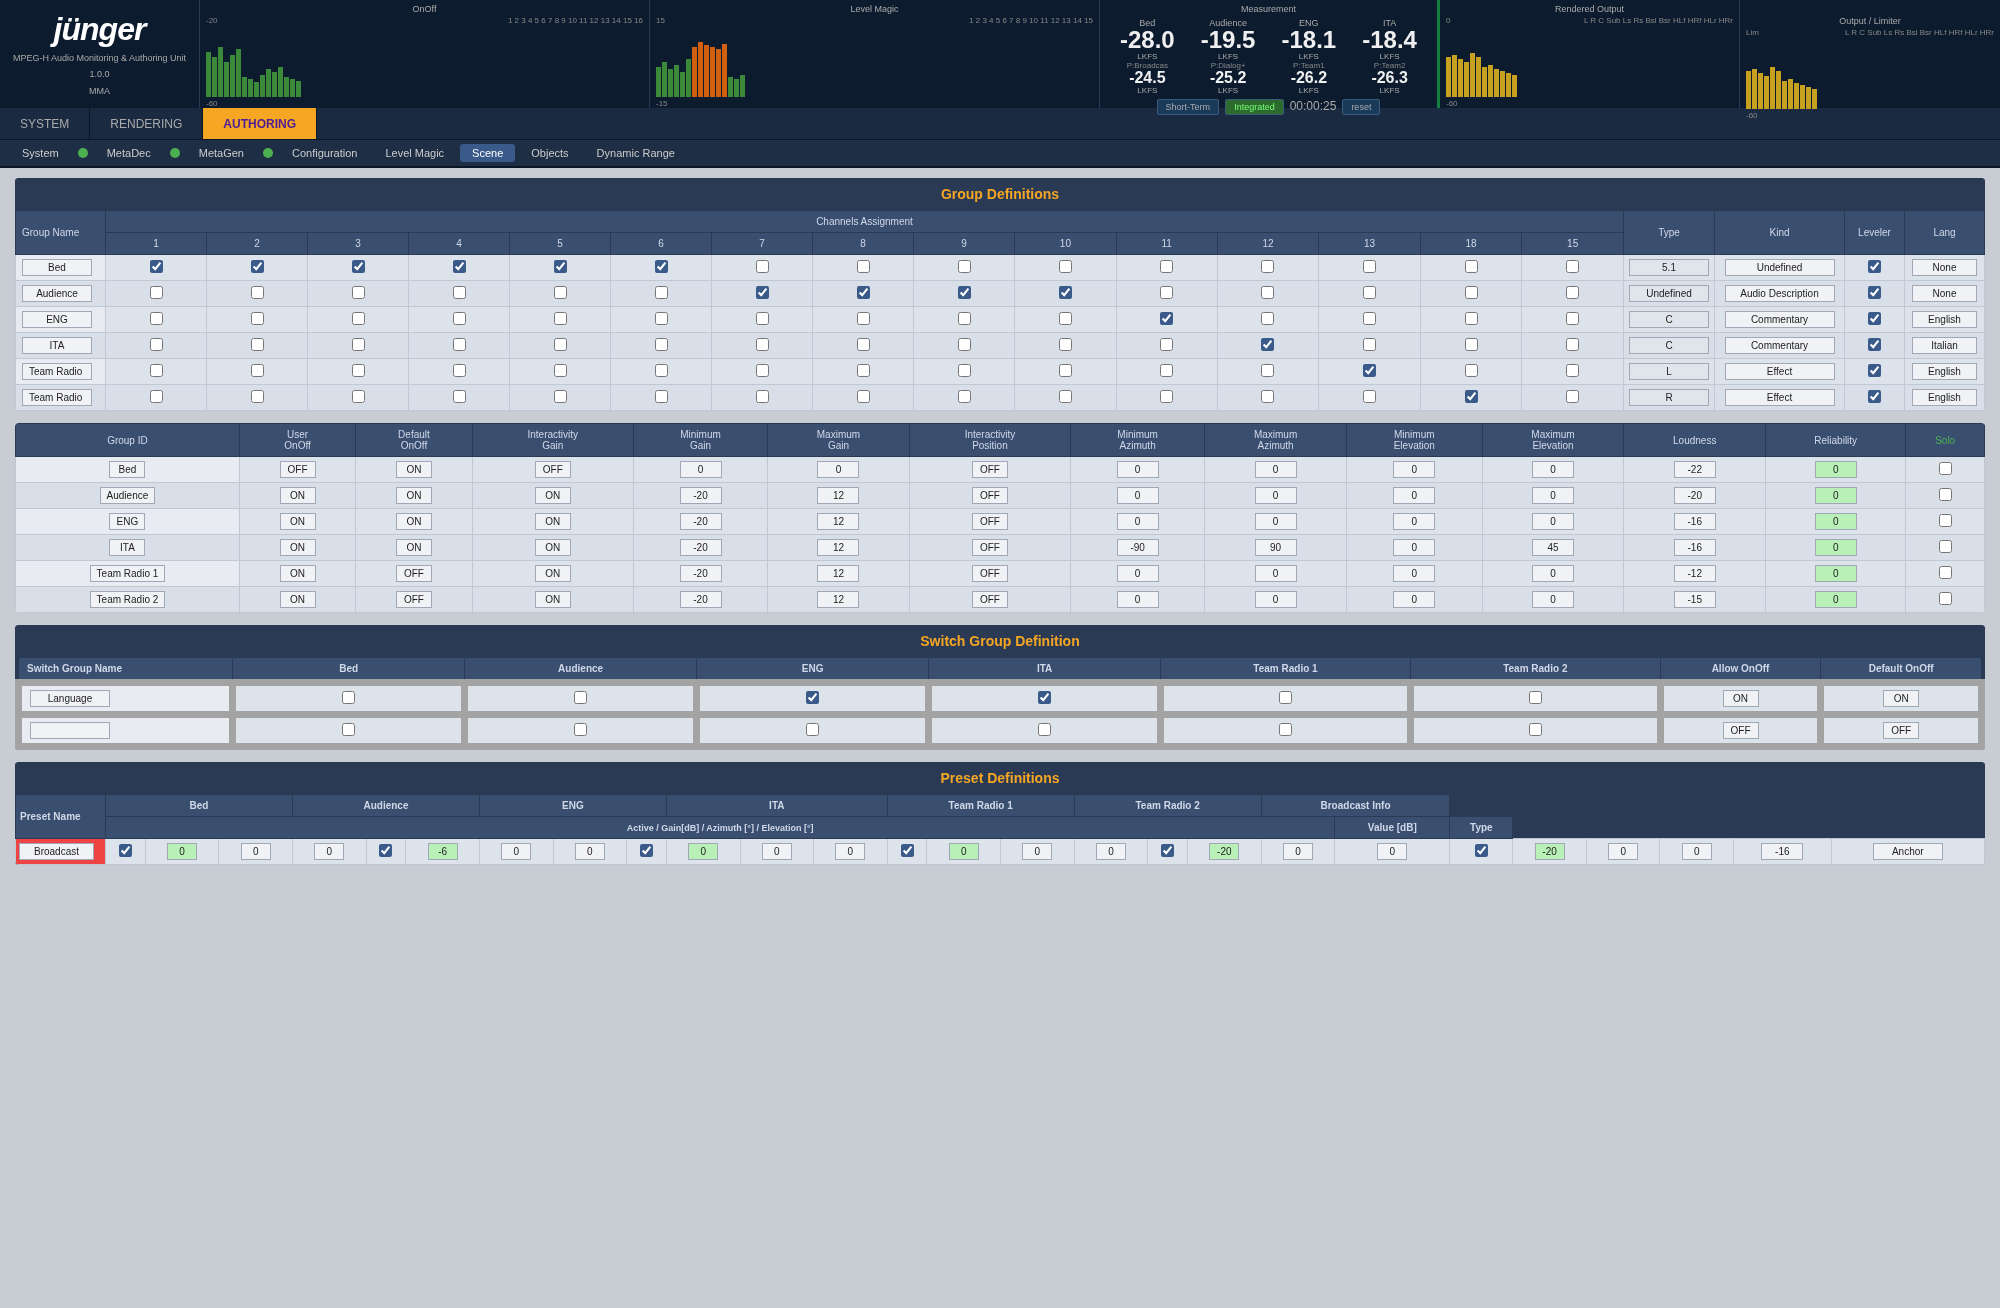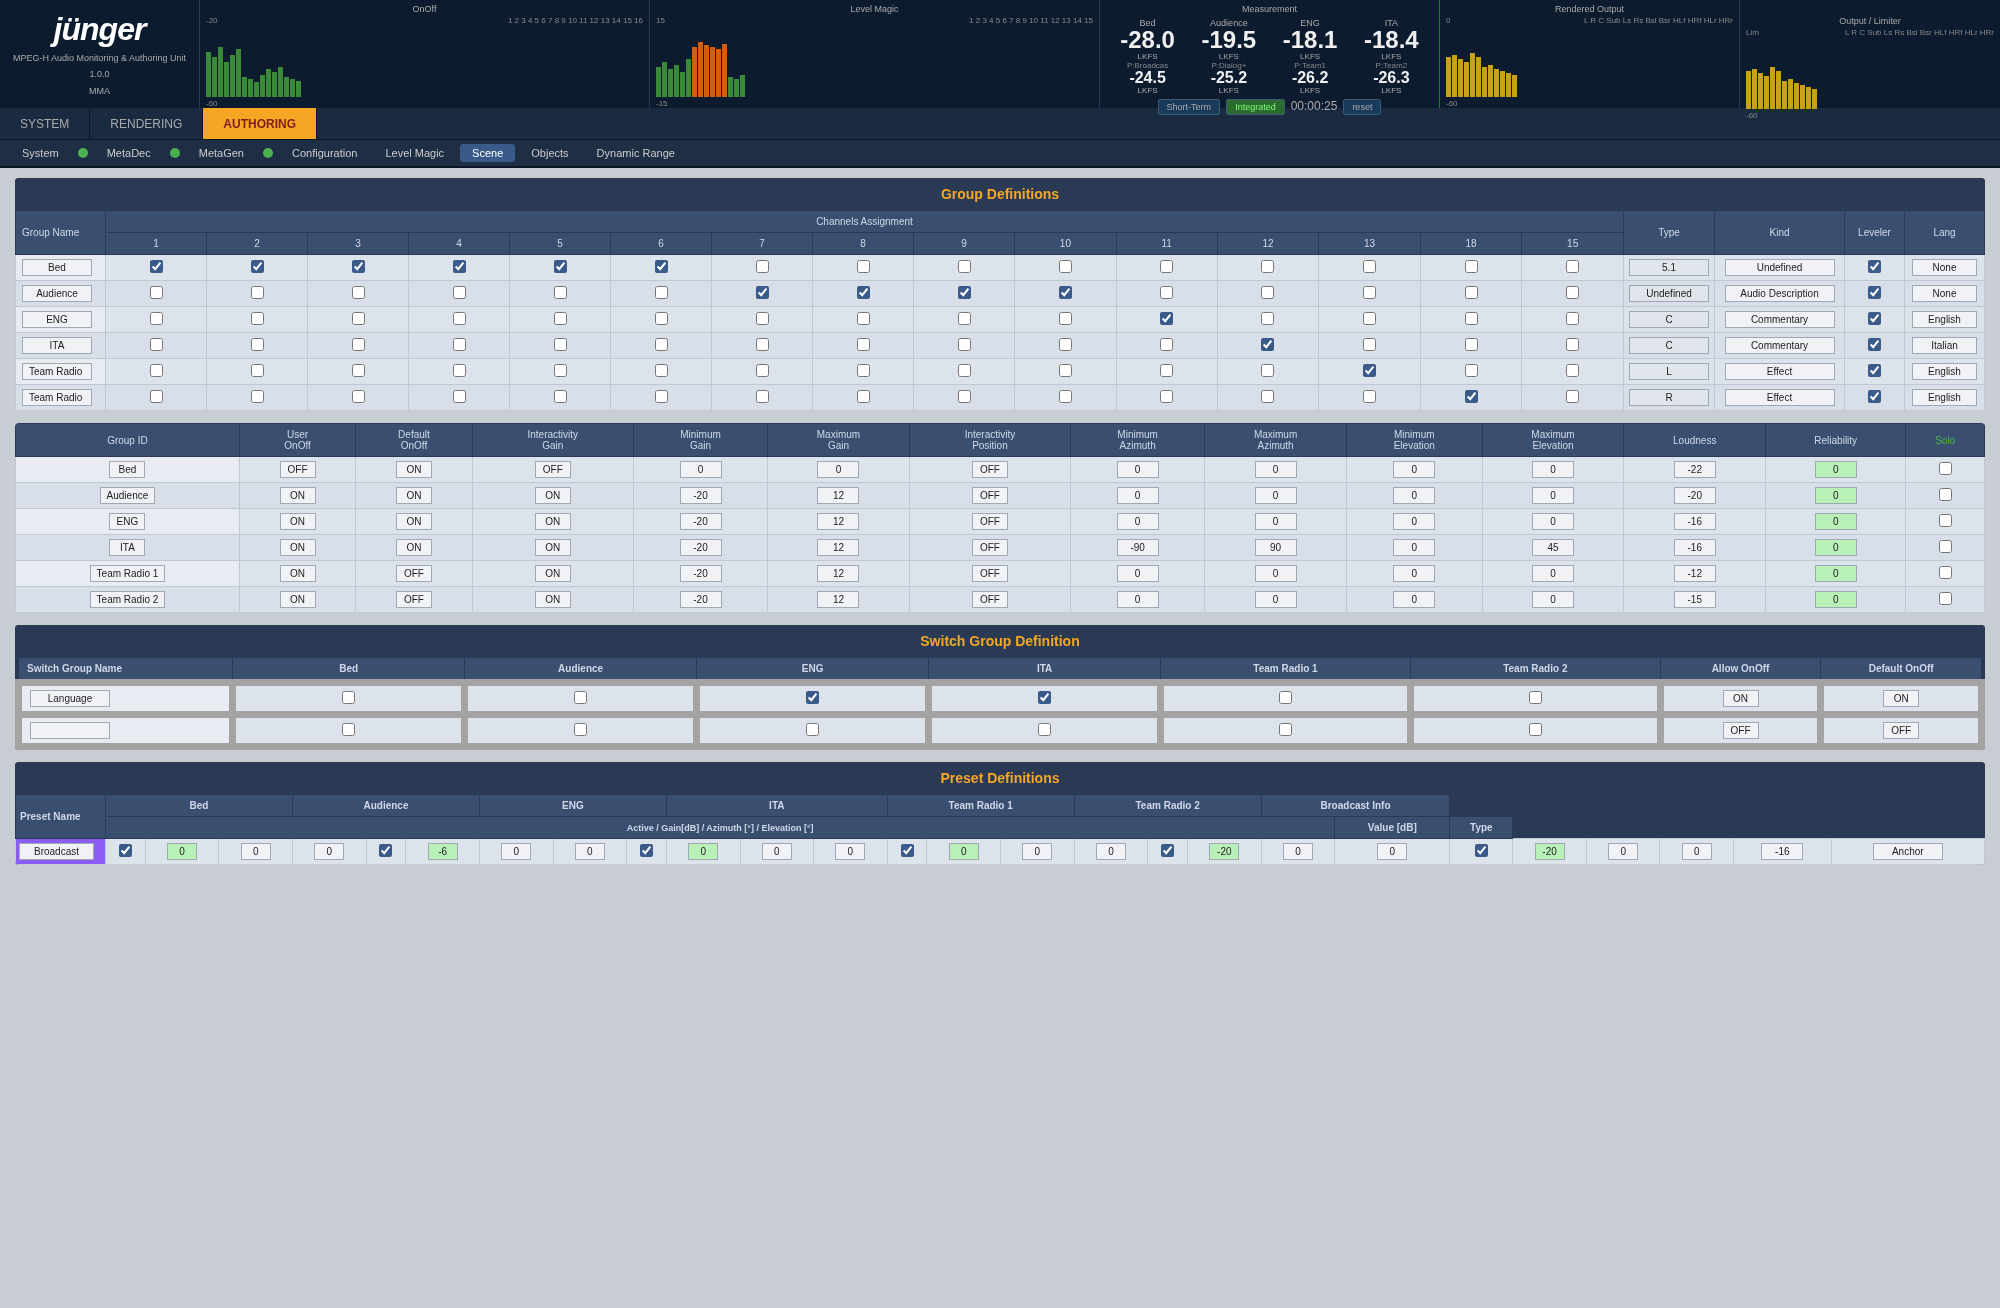--- a/index.html
+++ b/index.html
@@ -7,40 +7,40 @@
 
     
     .header { background: #0d1b2e; display: flex; align-items: stretch; height: 108px; }
     .logo-area { width: 200px; display: flex; flex-direction: column; justify-content: center; align-items: center; padding: 8px; border-right: 1px solid #2a3a50; }
     .logo-text { color: white; font-size: 32px; font-weight: bold; font-style: italic; letter-spacing: -1px; }
     .logo-sub { color: #aaa; font-size: 9px; text-align: center; margin-top: 4px; line-height: 1.4; }
 
     .meter-section { flex: 1; border-right: 1px solid #2a3a50; padding: 4px 6px; }
     .meter-title { color: #aaa; font-size: 9px; text-align: center; margin-bottom: 2px; }
 
-    .measurement-section { width: 340px; border-right: 1px solid #15803d; padding: 4px 8px; }
+    .measurement-section { width: 340px; border-right: 3px solid #15803d; padding: 4px 8px; }
     .meas-title { color: #aaa; font-size: 9px; text-align: center; margin-bottom: 4px; }
     .meas-grid { display: grid; grid-template-columns: 1fr 1fr 1fr 1fr; gap: 2px; }
     .meas-col { text-align: center; }
     .meas-label { color: #aaa; font-size: 9px; }
     .meas-value { color: #f0f0f0; font-size: 20px; font-weight: bold; line-height: 1; }
     .meas-value.big { font-size: 24px; }
     .meas-unit { color: #aaa; font-size: 8px; }
     .meas-sublabel { color: #888; font-size: 8px; }
     .meas-buttons { display: flex; gap: 6px; justify-content: center; margin-top: 4px; }
     .meas-btn { background: #1a3a5a; color: #aaa; border: 1px solid #3a5a7a; font-size: 9px; padding: 2px 8px; border-radius: 2px; cursor: pointer; }
     .meas-btn.active { background: #2d6a2d; color: #7f7; }
 
     .rendered-section { width: 300px; border-right: 1px solid #2a3a50; padding: 4px 6px; }
     .output-section { width: 260px; padding: 16px 6px; }
 
     
     .nav-tabs { background: #1a2a40; display: flex; align-items: center; height: 32px; border-bottom: 1px solid #0a1525; }
     .nav-tab { color: #aaa; font-size: 12px; padding: 0 20px; height: 100%; display: flex; align-items: center; cursor: pointer; border-right: 1px solid #0a1525; }
-    .nav-tab.active { background: #f5a623; color: #7f1d1d; font-weight: bold; }
+    .nav-tab.active { background: #f5a623; color: #4c1d95; font-weight: bold; }
 
     .sub-nav { background: #1e2e45; display: flex; align-items: center; height: 28px; padding: 0 10px; gap: 4px; border-bottom: 2px solid #0a1525; }
     .sub-item { color: #ccc; font-size: 11px; padding: 3px 12px; cursor: pointer; border-radius: 3px; }
     .sub-item.active { background: #3a5a8a; color: white; }
     .status-dot { width: 10px; height: 10px; border-radius: 50%; display: inline-block; margin: 0 3px; }
     .dot-green { background: #4caf50; }
 
     
     .main-content { padding: 10px 15px; }
 
@@ -73,21 +73,21 @@
     
     .switch-table { width: 100%; border-collapse: collapse; }
     .switch-table th { background: #3a4f70; color: #d0d8e8; font-size: 10px; padding: 5px 8px; text-align: center; border: 1px solid #2a3a55; }
     .switch-table td { background: #dde3eb; color: #222; font-size: 10px; padding: 4px 8px; text-align: center; border: 7px solid #a3a3a3; }
     .switch-table td.name-cell { text-align: left; background: #e8ecf2; }
 
     
     .preset-table { width: 100%; border-collapse: collapse; }
     .preset-table th { background: #3a4f70; color: #d0d8e8; font-size: 10px; padding: 5px 4px; text-align: center; border: 1px solid #2a3a55; }
     .preset-table td { background: #dde3eb; color: #222; font-size: 10px; padding: 4px 3px; text-align: center; border: 1px solid #c0c8d4; }
-    .preset-table td.name-cell { text-align: left; background: #8b5cf6; }
+    .preset-table td.name-cell { text-align: left; background: #ef4444; }
 
     .mini-input { background: #f0f2f5; border: 1px solid #a0a8b5; padding: 2px 2px; width: 30px; font-size: 10px; text-align: center; color: #222; }
     .mini-input.green { background: #b8f0b8; }
 
     .header-meters { display: flex; gap: 1px; align-items: flex-end; height: 70px; }
     .hbar { width: 5px; background: #3a8a3a; }
     .hbar.yellow { background: #c8a020; }
     .hbar.orange { background: #d06010; }
 
     .scale-labels { font-size: 8px; color: #888; display: flex; justify-content: space-between; margin-bottom: 2px; }

